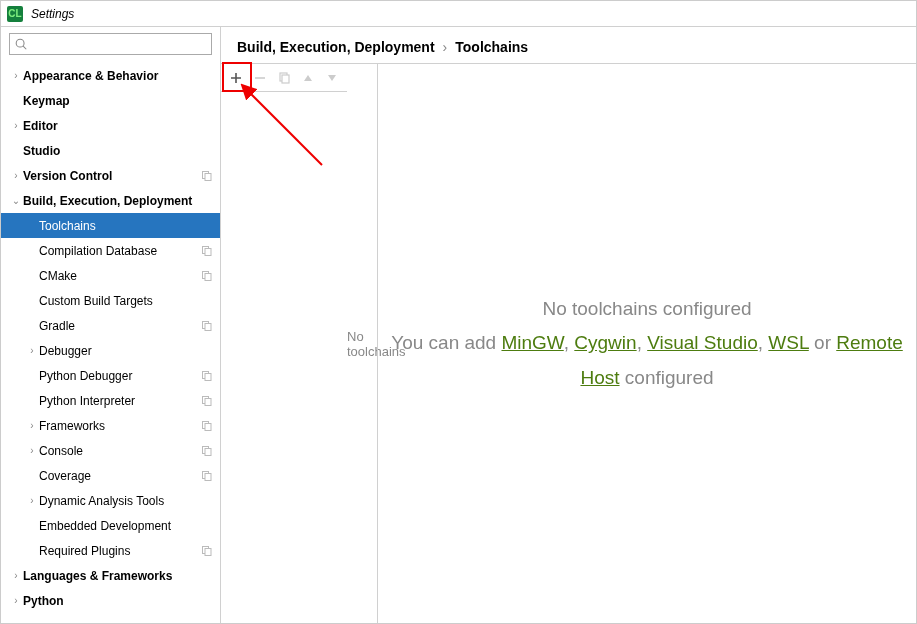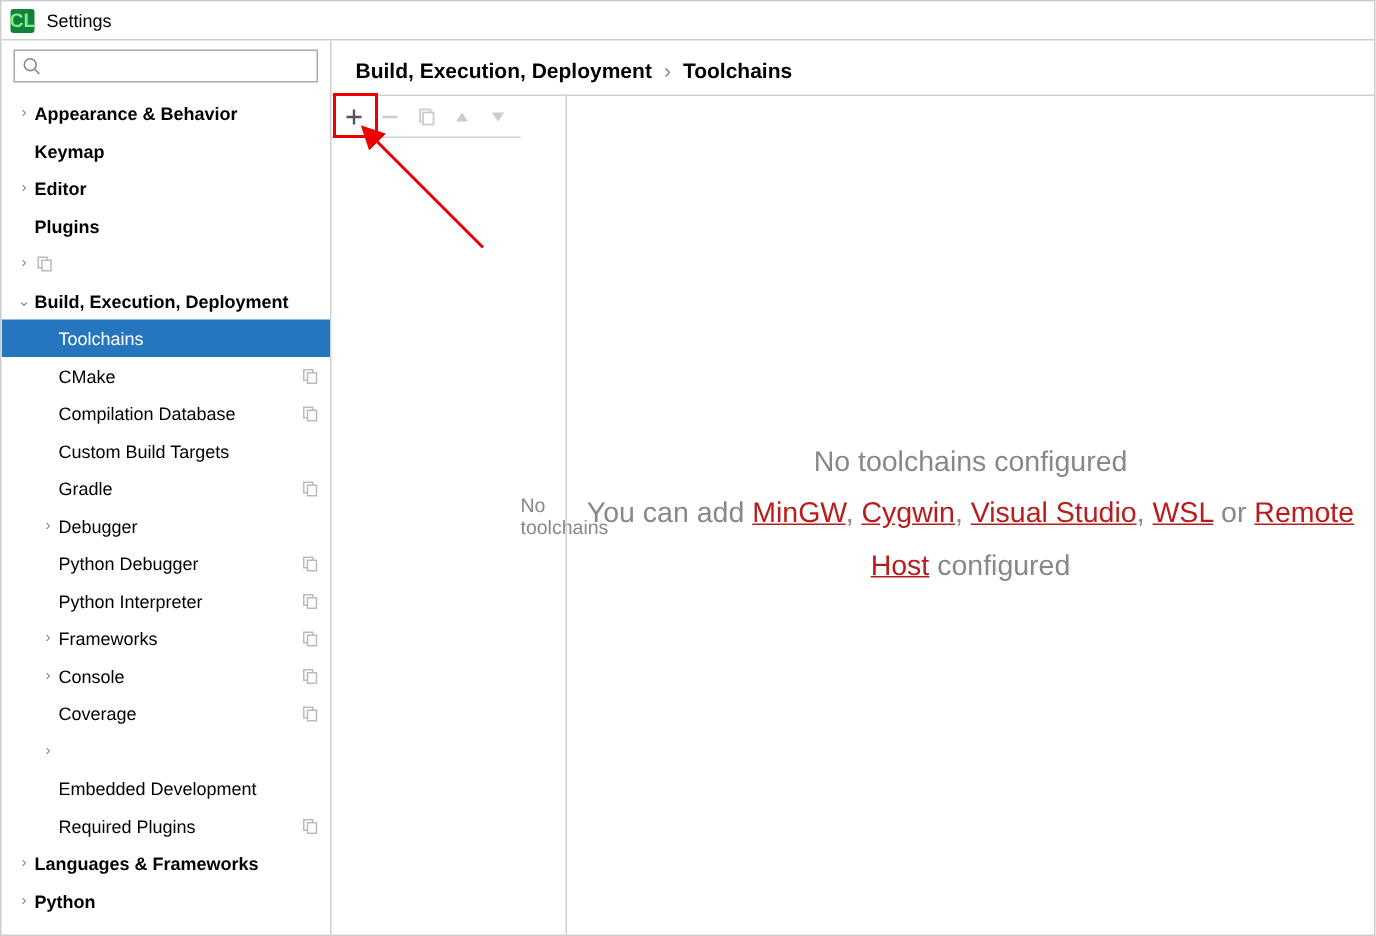--- a/index.html
+++ b/index.html
@@ -20,25 +20,25 @@
     padding: 0 6px;
     background: #fff;
     border-bottom: 1px solid #d0d0d0;
   }
   .app-icon {
     width: 16px; height: 16px;
     background: #15803d;
     display: inline-flex;
     align-items: center; justify-content: center;
     color: #7fef7f;
-    font-size: 13px; font-weight: bold;
+    font-size: 10px; font-weight: bold;
     margin-right: 8px;
     border-radius: 2px;
   }
-  .titlebar-title { font-size: 12px; }
+  .titlebar-title { font-size: 12px; font-style: italic; }
   .main {
     display: flex;
     height: calc(100% - 26px);
   }
   .sidebar {
     width: 220px;
     border-right: 1px solid #d0d0d0;
     display: flex;
     flex-direction: column;
   }
@@ -175,21 +175,21 @@
     color: #888;
     font-size: 13px;
   }
   .detail-center {
     text-align: center;
     color: #888;
     font-size: 19px;
     line-height: 1.8;
   }
   .detail-center a {
-    color: #b91c1c;
+    color: #4d7c0f;
     text-decoration: underline;
     cursor: pointer;
   }
 </style>
 </head>
 <body>
 
 <div class="titlebar">
   <span class="app-icon">CL</span>
   <span class="titlebar-title">Settings</span>
@@ -214,61 +214,62 @@
         <div class="tree-item level-0 bold">
           <span class="arrow"></span>
           <span class="label">Keymap</span>
         </div>
         <div class="tree-item level-0 bold collapsed">
           <span class="arrow"></span>
           <span class="label">Editor</span>
         </div>
         <div class="tree-item level-0 bold">
           <span class="arrow"></span>
-          <span class="label">Plugins</span>
+          <span class="label">Studio</span>
         </div>
         <div class="tree-item level-0 bold collapsed">
           <span class="arrow"></span>
+          <span class="label">Version Control</span>
           <span class="badge-icon">
             <svg width="12" height="12" viewBox="0 0 12 12">
               <rect x="1.5" y="1.5" width="6" height="7" fill="none" stroke="currentColor" stroke-width="1"></rect>
               <rect x="4" y="3.5" width="6" height="7" fill="#fff" stroke="currentColor" stroke-width="1"></rect>
             </svg>
           </span>
         </div>
         <div class="tree-item level-0 bold expanded">
           <span class="arrow"></span>
           <span class="label">Build, Execution, Deployment</span>
         </div>
         <div class="tree-item level-1 selected">
           <span class="arrow"></span>
           <span class="label">Toolchains</span>
         </div>
         <div class="tree-item level-1">
           <span class="arrow"></span>
+          <span class="label">Compilation Database</span>
+          <span class="badge-icon">
+            <svg width="12" height="12" viewBox="0 0 12 12">
+              <rect x="1.5" y="1.5" width="6" height="7" fill="none" stroke="currentColor" stroke-width="1"></rect>
+              <rect x="4" y="3.5" width="6" height="7" fill="#fff" stroke="currentColor" stroke-width="1"></rect>
+            </svg>
+          </span>
+        </div>
+        <div class="tree-item level-1">
+          <span class="arrow"></span>
           <span class="label">CMake</span>
           <span class="badge-icon">
             <svg width="12" height="12" viewBox="0 0 12 12">
               <rect x="1.5" y="1.5" width="6" height="7" fill="none" stroke="currentColor" stroke-width="1"></rect>
               <rect x="4" y="3.5" width="6" height="7" fill="#fff" stroke="currentColor" stroke-width="1"></rect>
             </svg>
           </span>
         </div>
         <div class="tree-item level-1">
           <span class="arrow"></span>
-          <span class="label">Compilation Database</span>
-          <span class="badge-icon">
-            <svg width="12" height="12" viewBox="0 0 12 12">
-              <rect x="1.5" y="1.5" width="6" height="7" fill="none" stroke="currentColor" stroke-width="1"></rect>
-              <rect x="4" y="3.5" width="6" height="7" fill="#fff" stroke="currentColor" stroke-width="1"></rect>
-            </svg>
-          </span>
-        </div>
-        <div class="tree-item level-1">
-          <span class="arrow"></span>
           <span class="label">Custom Build Targets</span>
         </div>
         <div class="tree-item level-1">
           <span class="arrow"></span>
           <span class="label">Gradle</span>
           <span class="badge-icon">
             <svg width="12" height="12" viewBox="0 0 12 12">
               <rect x="1.5" y="1.5" width="6" height="7" fill="none" stroke="currentColor" stroke-width="1"></rect>
               <rect x="4" y="3.5" width="6" height="7" fill="#fff" stroke="currentColor" stroke-width="1"></rect>
             </svg>
@@ -323,20 +324,21 @@
           <span class="label">Coverage</span>
           <span class="badge-icon">
             <svg width="12" height="12" viewBox="0 0 12 12">
               <rect x="1.5" y="1.5" width="6" height="7" fill="none" stroke="currentColor" stroke-width="1"></rect>
               <rect x="4" y="3.5" width="6" height="7" fill="#fff" stroke="currentColor" stroke-width="1"></rect>
             </svg>
           </span>
         </div>
         <div class="tree-item level-1 collapsed">
           <span class="arrow"></span>
+          <span class="label">Dynamic Analysis Tools</span>
         </div>
         <div class="tree-item level-1">
           <span class="arrow"></span>
           <span class="label">Embedded Development</span>
         </div>
         <div class="tree-item level-1">
           <span class="arrow"></span>
           <span class="label">Required Plugins</span>
           <span class="badge-icon">
             <svg width="12" height="12" viewBox="0 0 12 12">

